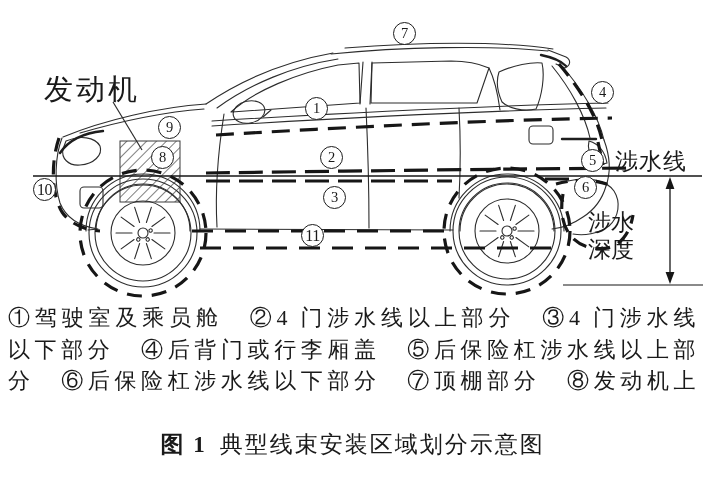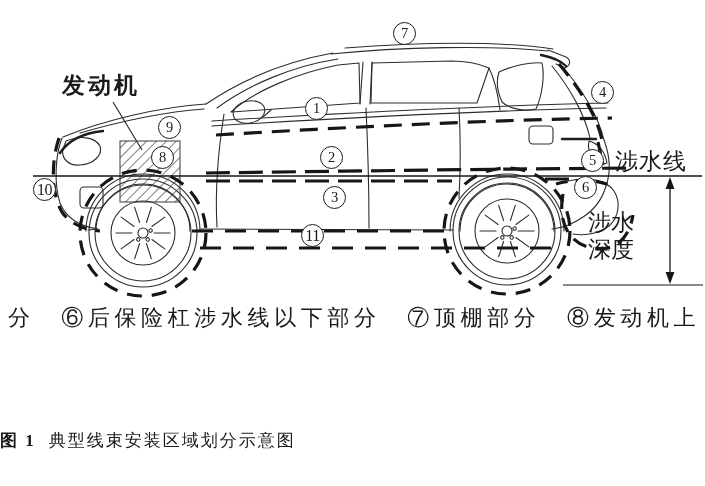--- a/index.html
+++ b/index.html
@@ -1,33 +1,33 @@
 <!DOCTYPE html>
 <html><head>
 <meta charset="utf-8">
 <style>
   html,body{margin:0;padding:0;background:#ffffff;}
   .fig{position:relative;width:705px;height:486px;background:#ffffff;overflow:hidden;
        font-family:"Liberation Serif","DejaVu Serif",serif;color:#1a1a1a;}
   .art{position:absolute;left:0;top:0;}
   .lbl{position:absolute;white-space:pre;}
   .engine-lbl{left:44px;top:70px;font-family:"Liberation Sans","DejaVu Sans",sans-serif;
-              font-weight:700;font-size:23px;letter-spacing:3px;margin-left:18px;}
+              font-weight:400;font-size:29px;letter-spacing:3px;}
   .wline-lbl{left:615px;top:146px;font-size:23px;letter-spacing:1px;}
   .wdepth-lbl{left:588px;top:209px;width:50px;font-size:23px;line-height:27px;
               letter-spacing:0;white-space:normal;}
   .callout{position:absolute;width:23px;height:23px;border:1.7px solid #1c1c1c;border-radius:50%;
            background:#fff;display:flex;align-items:center;justify-content:center;
            font-size:14.5px;line-height:1;box-sizing:border-box;}
   .callout.two{font-size:16px;letter-spacing:-0.5px;}
   .legend{position:absolute;left:8px;right:7px;top:302px;font-size:22px;
           line-height:31.5px;letter-spacing:2.5px;}
   .legend .just{text-align:justify;text-align-last:justify;}
-  .caption{position:absolute;left:0;right:0;top:429px;text-align:left;
-           font-size:17px;letter-spacing:2px;}
+  .caption{position:absolute;left:0;right:0;top:429px;text-align:center;
+           font-size:23px;letter-spacing:2px;}
   .caption .figno{font-weight:700;margin-right:13px;}
   svg .thin{fill:none;stroke:#2d2d2d;stroke-width:1.1;stroke-linecap:round;stroke-linejoin:round;}
   svg .med{fill:none;stroke:#1e1e1e;stroke-width:2.4;stroke-linecap:round;}
   svg .bd{fill:none;stroke:#161616;stroke-width:3.2;stroke-linecap:butt;}
 </style>
 </head>
 <body>
 
 <div class="fig">
 
@@ -185,20 +185,22 @@
       <span>9</span>
     </div>
   <div class="callout two" style="left:33px;top:178px">
       <span>10</span>
     </div>
   <div class="callout two" style="left:301px;top:224px">
       <span>11</span>
     </div>
 
   <div class="legend">
+    <div class="just">①驾驶室及乘员舱　②4 门涉水线以上部分　③4 门涉水线</div>
+    <div class="just">以下部分　④后背门或行李厢盖　⑤后保险杠涉水线以上部</div>
     <div class="just">分　⑥后保险杠涉水线以下部分　⑦顶棚部分　⑧发动机上</div>
   </div>
 
   <div class="caption">
     <span class="figno">图 1</span><span>典型线束安装区域划分示意图</span>
   </div>
 
 </div>
 
 </body></html>

